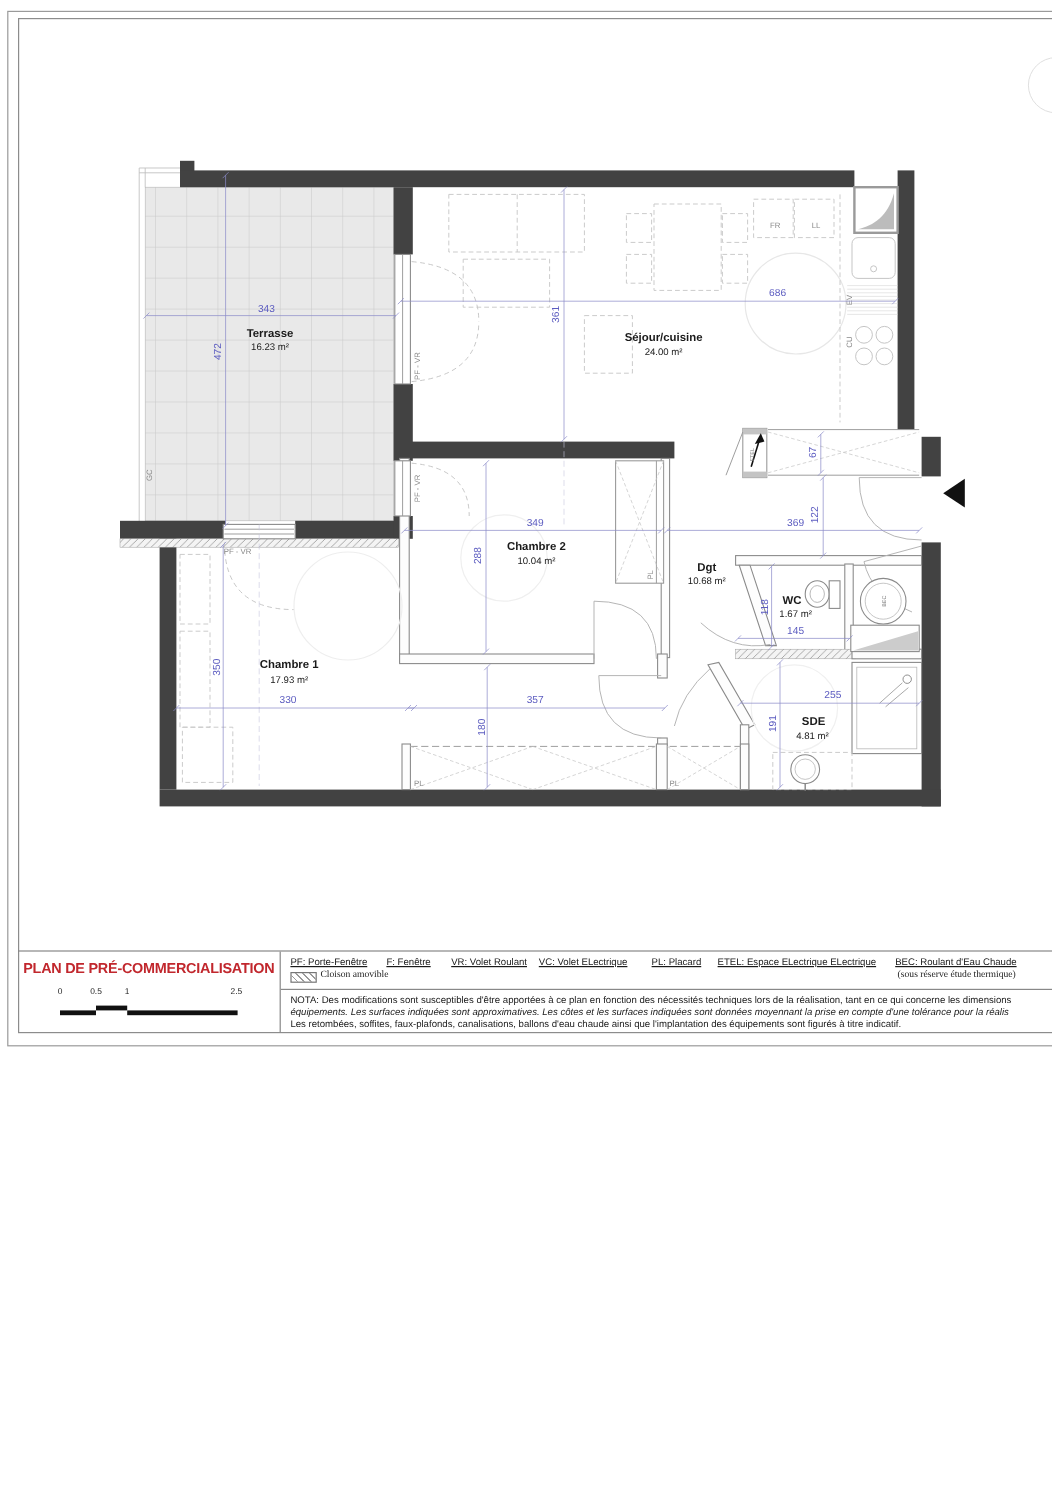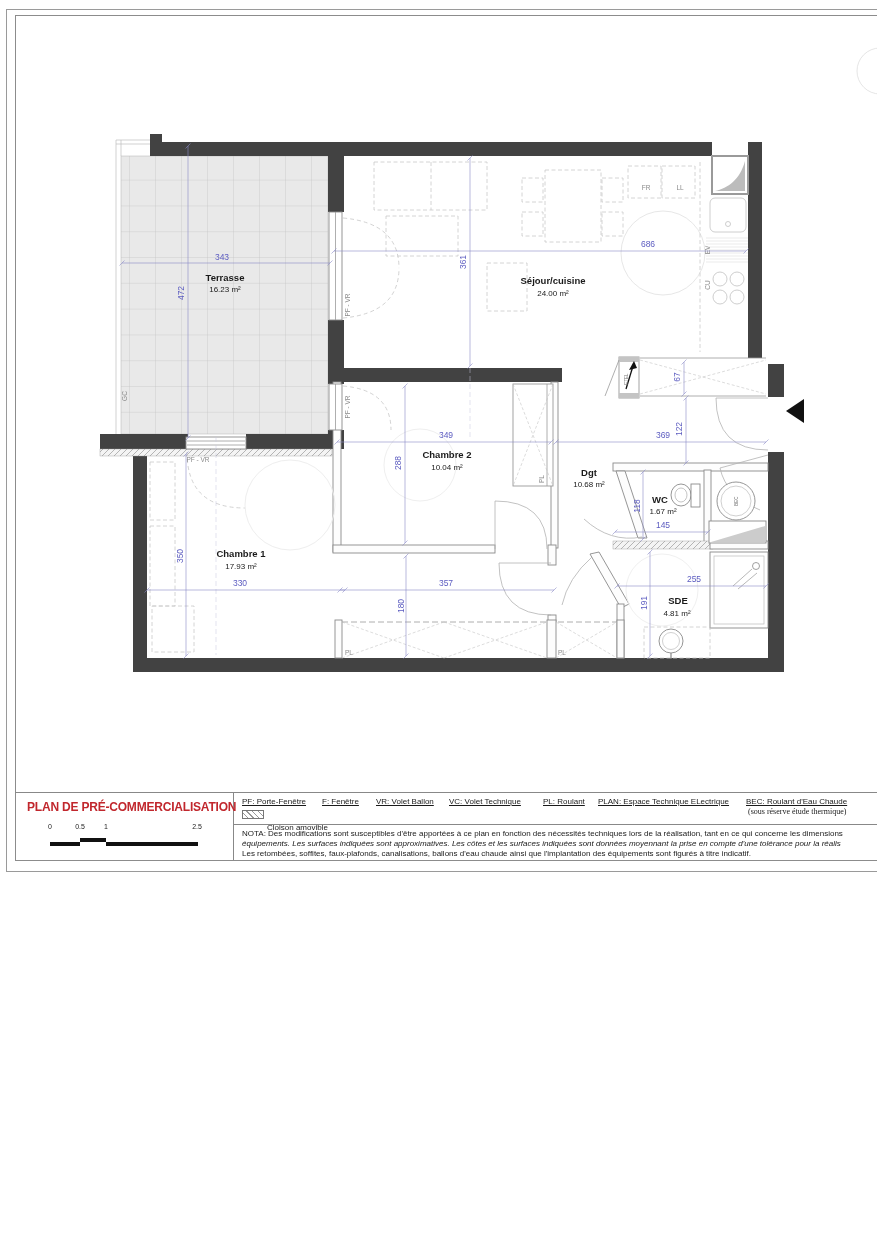--- a/index.html
+++ b/index.html
@@ -22,32 +22,32 @@
   .guide{stroke:#c6c6de;stroke-width:0.5;fill:none;stroke-dasharray:5 3;}
   .dimln{stroke:#8c8cc8;stroke-width:0.6;fill:none;}
   .dt{fill:#5c5cc0;font-size:8.5px;text-anchor:middle;}
   .rn{fill:#1a1a1a;font-size:9.5px;font-weight:bold;text-anchor:middle;}
   .ra{fill:#1a1a1a;font-size:8px;text-anchor:middle;}
   .tag{fill:#8a8a8a;font-size:6.5px;text-anchor:middle;}
   .tag4{fill:#777;font-size:4.5px;text-anchor:middle;}
   
   .titleblock{position:absolute;left:15px;top:792px;width:862px;height:67px;border-top:1px solid #888;}
   .titlecell{position:absolute;left:0;top:0;width:218px;height:67px;border-right:1px solid #888;}
-  .sheettitle{position:absolute;left:0;top:7px;width:218px;
-              color:#c1272d;font-size:12px;font-weight:bold;letter-spacing:-0.2px;white-space:nowrap;padding-left:12px;}
+  .sheettitle{position:absolute;left:0;top:7px;width:218px;text-align:center;
+              color:#c1272d;font-size:12px;font-weight:bold;letter-spacing:-0.2px;white-space:nowrap;}
   .scalebar{position:absolute;left:0;top:0;width:218px;height:67px;}
   .stick{position:absolute;font-size:7px;color:#222;transform:translateX(-50%);}
   .sseg{position:absolute;height:4px;background:#111;}
   .legendcell{position:absolute;left:219px;top:0;right:-20px;height:67px;}
   .abbrrow{position:absolute;left:0;top:0;width:100%;height:31px;border-bottom:1px solid #888;}
   .abbr{position:absolute;top:4px;font-size:8px;color:#1a1a1a;white-space:nowrap;text-decoration:underline;}
   .becnote{position:absolute;top:14px;font-size:8px;color:#1a1a1a;white-space:nowrap;}
   .hatchbox{position:absolute;left:8px;top:17px;width:20px;height:7px;border:1px solid #777;
             background:repeating-linear-gradient(45deg,#fff 0 3px,#999 3px 4px);}
-  .cloison{position:absolute;left:33px;top:30px;font-size:8px;color:#1a1a1a;white-space:nowrap;}
+  .cloison{position:absolute;left:33px;top:14px;font-size:8px;color:#1a1a1a;white-space:nowrap;font-family:Liberation Serif, serif;}
   .notarow{position:absolute;left:0;top:31px;right:0;}
   .nline{position:absolute;left:8px;font-size:8px;line-height:10px;color:#1a1a1a;white-space:nowrap;}
 </style>
 </head>
 <body>
 
 <div class="sheet">
 
   <div class="frame-outer"></div>
   <div class="frame-inner"></div>
@@ -306,24 +306,24 @@
         <span class="stick" style="left:182px;top:30px;">2.5</span>
         <div class="sseg" style="left:35px;top:49px;width:30px;"></div>
         <div class="sseg" style="left:65px;top:45px;width:26px;"></div>
         <div class="sseg" style="left:91px;top:49px;width:92px;"></div>
       </div>
     </div>
     <div class="legendcell">
       <div class="abbrrow">
         <span class="abbr" style="left:8px;">PF: Porte-Fenêtre</span>
         <span class="abbr" style="left:88px;">F: Fenêtre</span>
-        <span class="abbr" style="left:142px;">VR: Volet Ballon</span>
-        <span class="abbr" style="left:215px;">VC: Volet Technique</span>
-        <span class="abbr" style="left:309px;">PL: Roulant</span>
-        <span class="abbr" style="left:364px;">PLAN: Espace Technique ELectrique</span>
+        <span class="abbr" style="left:142px;">VR: Volet Roulant</span>
+        <span class="abbr" style="left:215px;">VC: Volet ELectrique</span>
+        <span class="abbr" style="left:309px;">PL: Placard</span>
+        <span class="abbr" style="left:364px;">ETEL: Espace ELectrique ELectrique</span>
         <span class="abbr" style="left:512px;">BEC: Roulant d'Eau Chaude</span>
         <span class="becnote" style="left:514px;font-family:Liberation Serif, serif;">(sous réserve étude thermique)</span>
         <span class="hatchbox"></span>
         <span class="cloison">Cloison amovible</span>
       </div>
       <div class="notarow">
         <div class="nline" style="top:5px;">NOTA: Des modifications sont susceptibles d'être apportées à ce plan en fonction des nécessités techniques lors de la réalisation, tant en ce qui concerne les dimensions</div>
         <div class="nline" style="top:15px;font-style:italic;">équipements. Les surfaces indiquées sont approximatives. Les côtes et les surfaces indiquées sont données moyennant la prise en compte d'une tolérance pour la réalis</div>
         <div class="nline" style="top:25px;">Les retombées, soffites, faux-plafonds, canalisations, ballons d'eau chaude ainsi que l'implantation des équipements sont figurés à titre indicatif.</div>
       </div>

